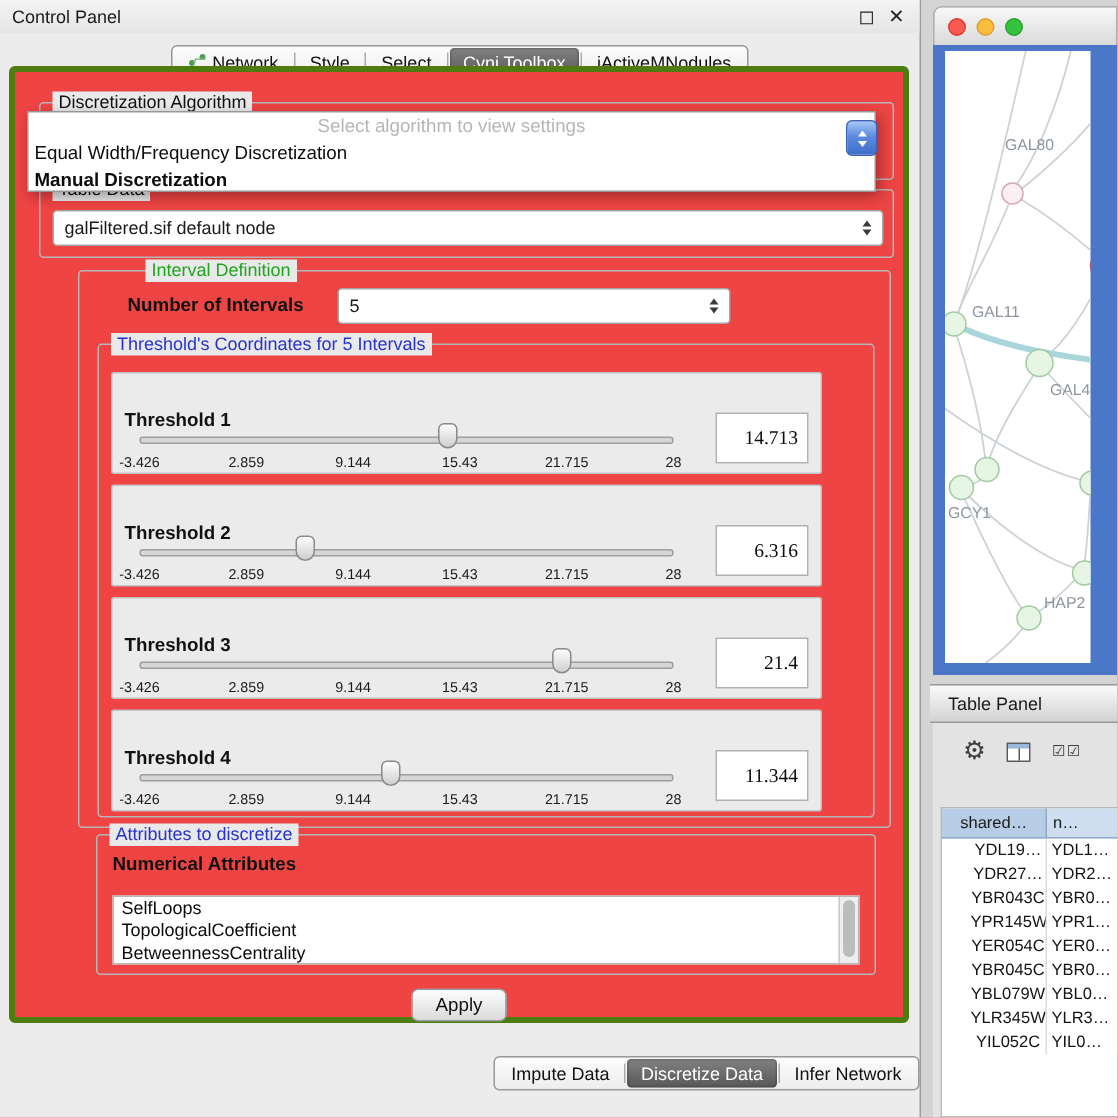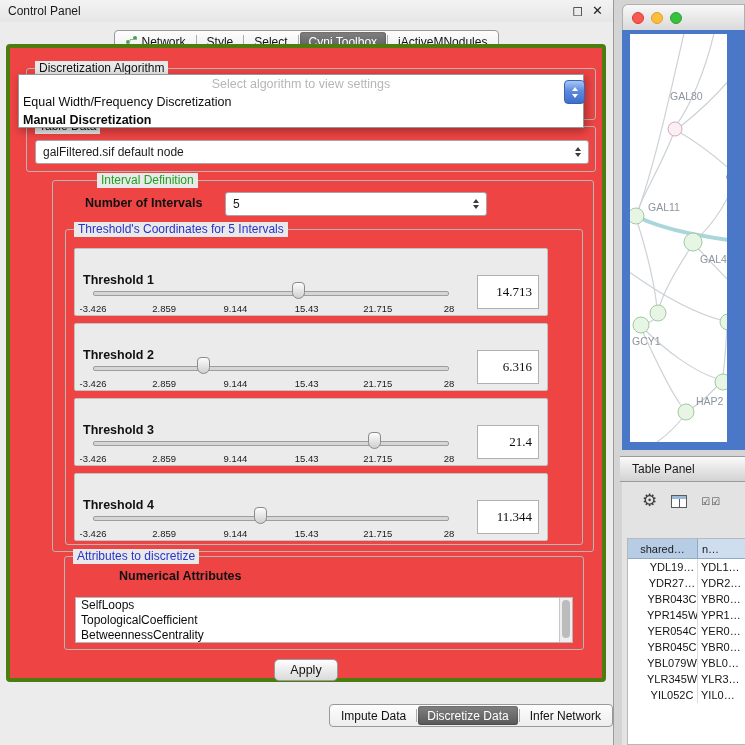--- a/index.html
+++ b/index.html
@@ -78,21 +78,21 @@
     background:#d6d6d6; border:1px solid #9e9e9e; border-radius:2px; }
   .slider-thumb { position:absolute; top:7px; width:13px; height:17px;
     background:linear-gradient(#fdfdfd,#cfcfcf); border:1px solid #8a8a8a;
     border-radius:5px 5px 8px 8px; }
   .tick-label { position:absolute; top:28px; transform:translateX(-50%); font-size:9.5px; color:#1a1a1a; white-space:nowrap; }
   .threshold-value { position:absolute; right:8px; top:26px; width:62px; height:34px;
     border:1px solid #b0b0b0; background:#fff; font-size:13px; text-align:right; padding-right:6px;
     color:#0c0c0c; font-family:Liberation Serif, serif; }
 
   .attr-group { left:54px; top:508px; width:520px; height:94px; }
-  .attr-heading { position:absolute; left:10px; top:12px; font-weight:bold; font-size:12.5px;margin-left:44px; }
+  .attr-heading { position:absolute; left:10px; top:12px; font-weight:bold; font-size:12.5px; }
   .attr-list { position:absolute; left:10px; right:10px; top:40px; bottom:6px; background:#fff;
     border:1px solid #b6b6b6; overflow:hidden; }
   .list-item { font-size:12px; line-height:15px; padding-left:5px; color:#0c0c0c; }
   .attr-scrollbar { position:absolute; right:0; top:0; bottom:0; width:13px; background:#eee; border-left:1px solid #c8c8c8; }
   .attr-scroll-thumb { position:absolute; left:2px; top:2px; width:8px; height:38px; background:#bcbcbc; border-radius:5px; }
 
   .apply-btn { position:absolute; left:50%; top:611px; transform:translateX(-50%); width:64px; height:22px;
     border:1px solid #9a9a9a; border-radius:5px; background:linear-gradient(#fefefe,#dadada);
     font-size:12.5px; font-family:inherit; color:#111; }
 

